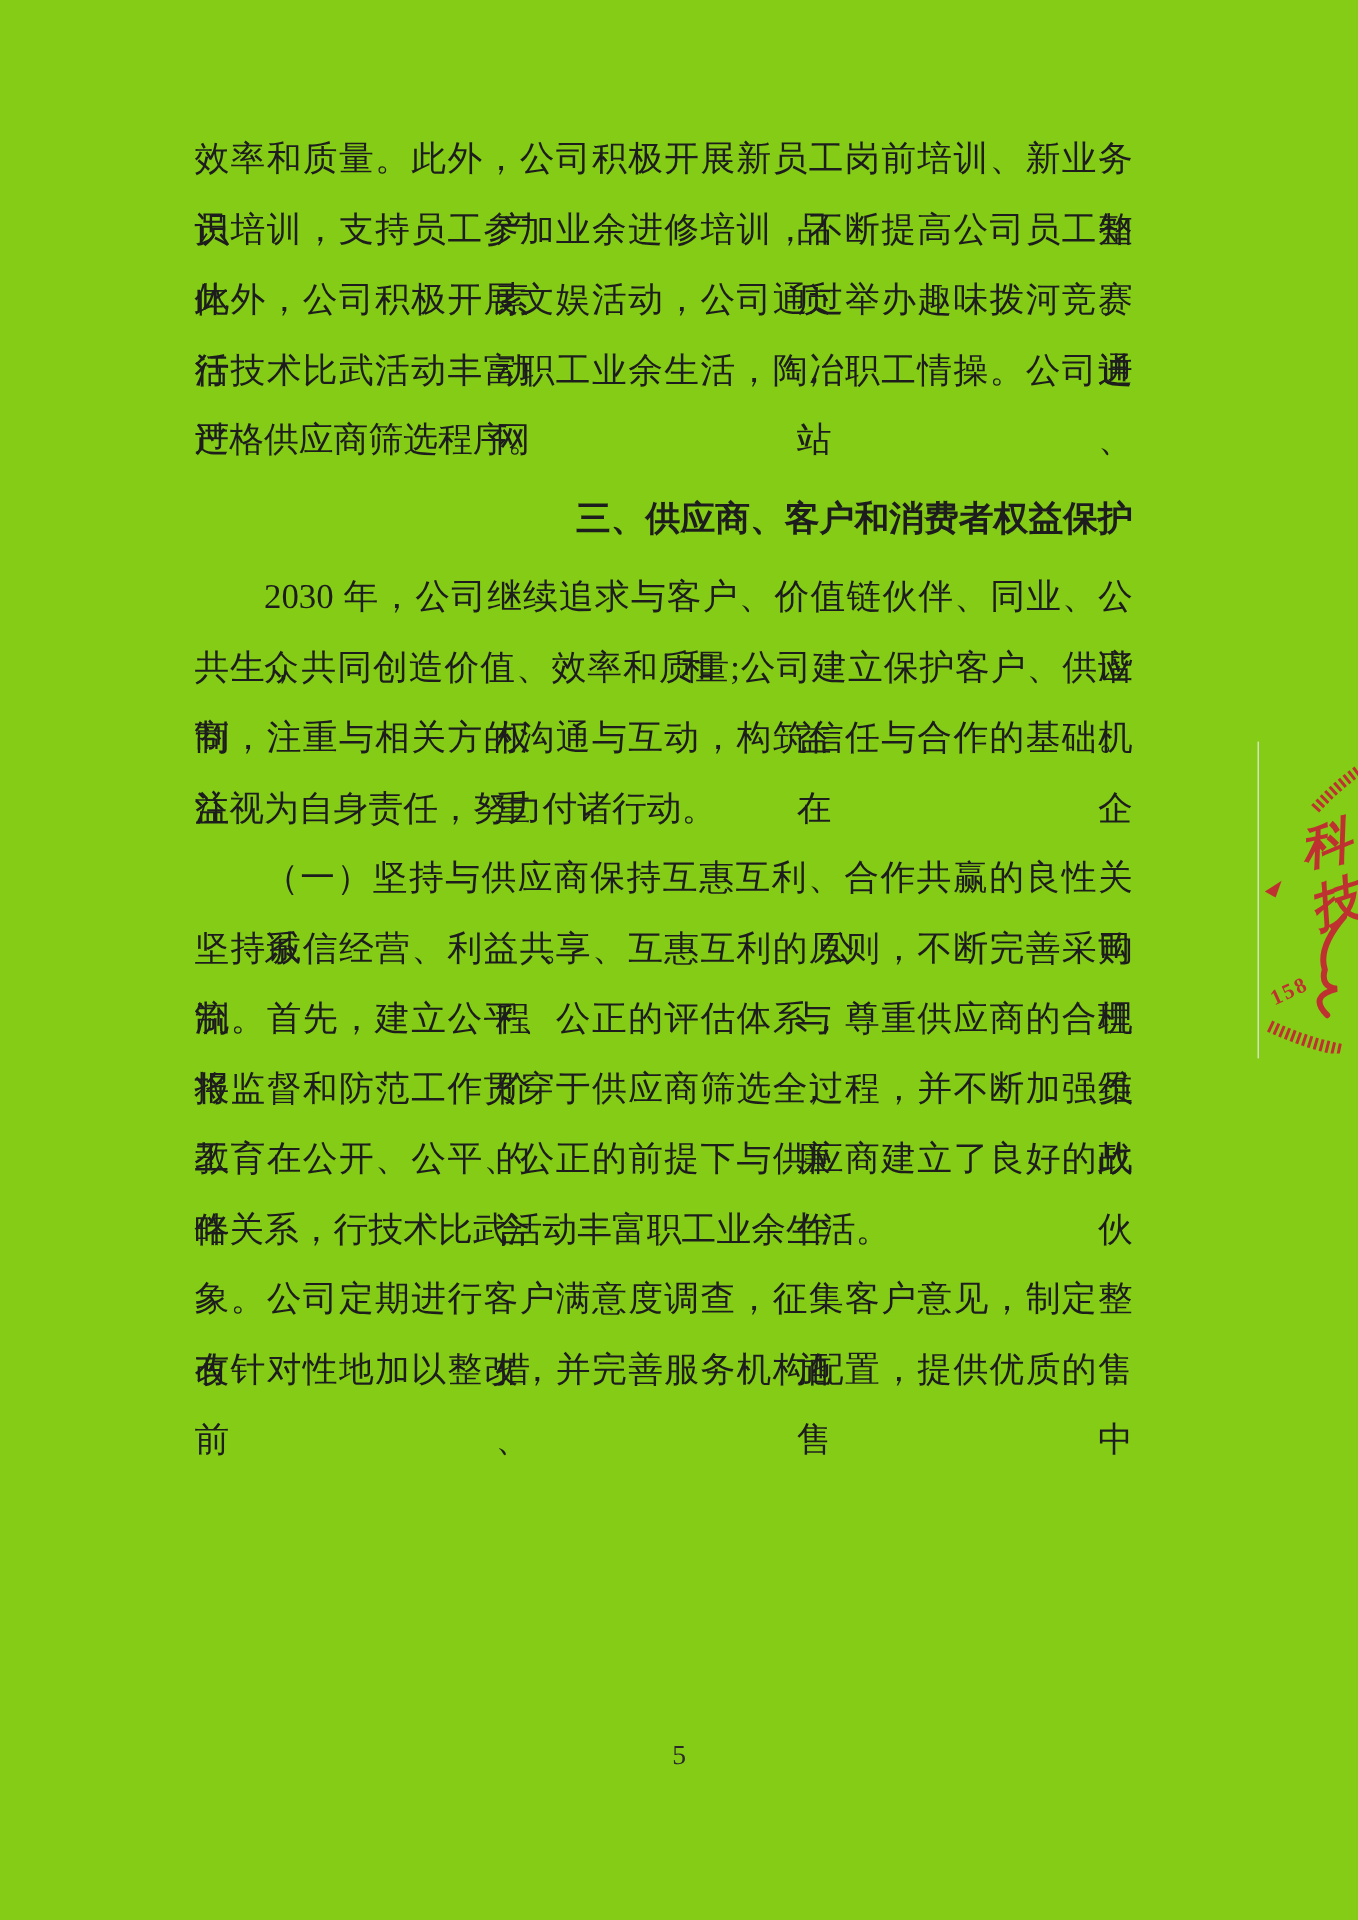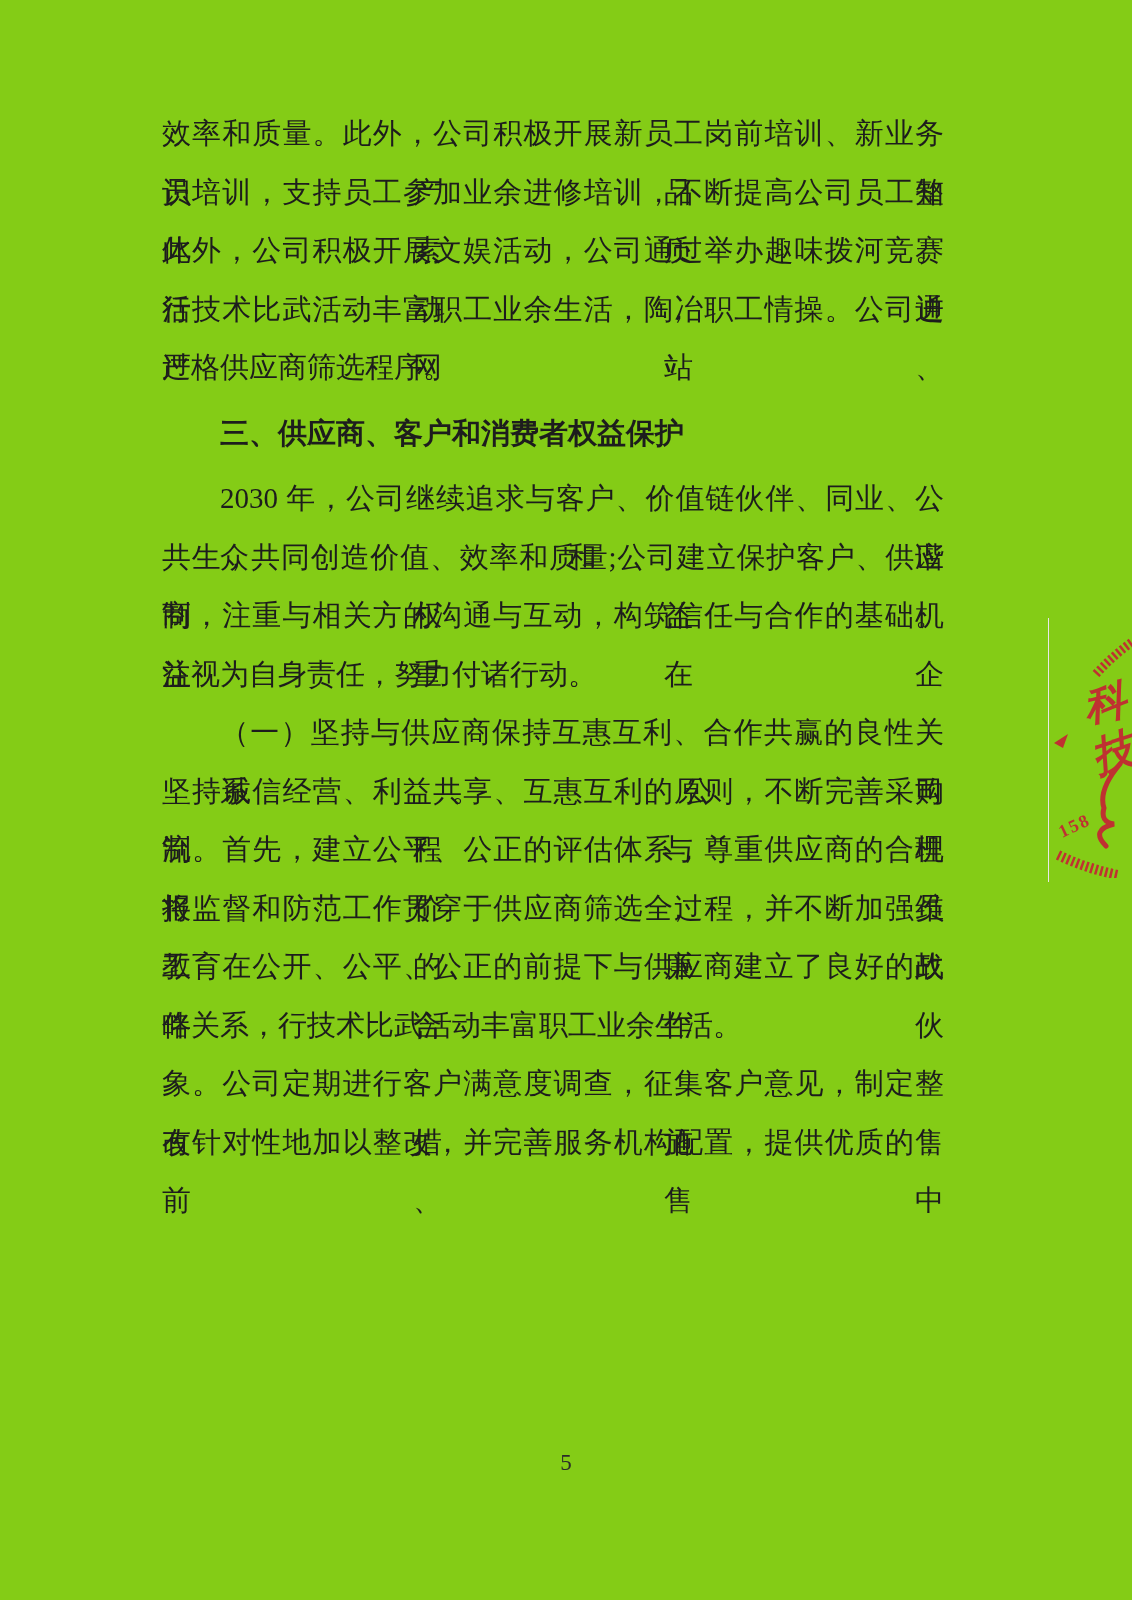--- a/index.html
+++ b/index.html
@@ -28,21 +28,21 @@
   .ln.last { text-align-last:left; }
   .ln.ind  { padding-left:58px; }
   .heading {
     font-family:"Liberation Sans","DejaVu Sans",sans-serif;
     font-weight:bold;
     font-size:29px;
     line-height:58.5px;
     height:58.5px;
     padding-left:58px;
     margin:7px 0;
-    text-align:left;
+    text-align:right;
   }
   .pageno {
     position:absolute;
     top:1448px; left:0;
     width:1132px;
     text-align:center;
     font-size:23px;
     line-height:30px;
     font-family:"Liberation Serif","DejaVu Serif",serif;
     color:#2a2a2a;

